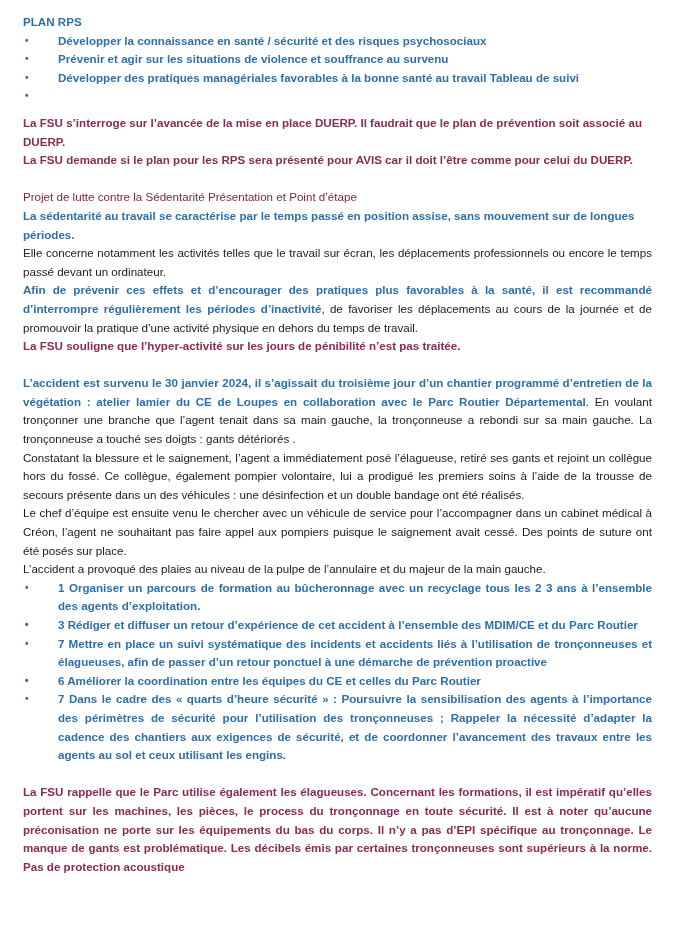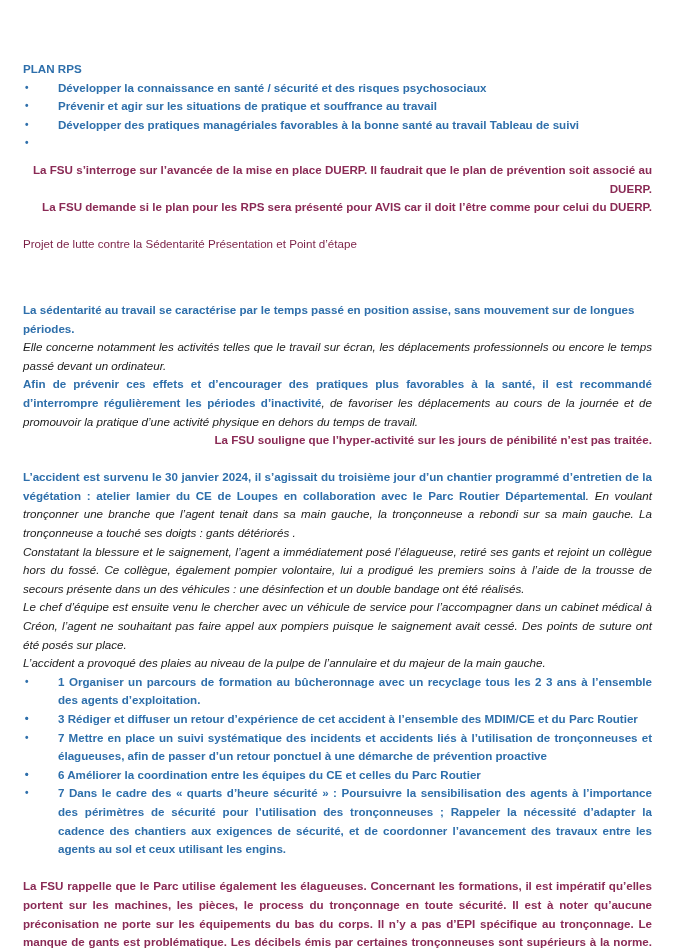--- a/index.html
+++ b/index.html
@@ -3,23 +3,23 @@
 <meta charset="utf-8">
 <style>
   html, body { margin: 0; padding: 0; background: #ffffff; }
   body {
     width: 675px; height: 951px; overflow: hidden; position: relative;
     font-family: "Liberation Sans", sans-serif;
     font-size: 11.6px; color: #1a1a1a;
   }
   .page { position: absolute; left: 23px; top: 13px; width: 629px; }
   .line { line-height: 18.6px; }
-  .blue { color: #2e6fab; font-weight: bold; margin-top: 47px; }
-  .maroon { color: #8a2a55; font-weight: bold; text-align: right; }
-  .black { color: #1a1a1a; font-style: italic; }
+  .blue { color: #2e6fab; font-weight: bold; }
+  .maroon { color: #8a2a55; font-weight: bold; }
+  .black { color: #1a1a1a; }
   .justify { text-align: justify; }
   .heading-u {
     color: #7a1f45; font-weight: normal;
     text-decoration-color: #7a1f45;
     text-underline-offset: 2px; text-decoration-thickness: 1.5px;
   }
   .gap { height: 18.6px; }
   ul.bullets { list-style: none; margin: 0; padding: 0; }
   ul.bullets li {
     position: relative; padding-left: 35px; line-height: 18.6px;
@@ -30,21 +30,21 @@
   ul.pre li { text-align: justify; margin-bottom: 0px; }
 </style>
 </head>
 <body>
 
 <div class="page">
 
   <div class="line blue">PLAN RPS</div>
   <ul class="bullets blue">
     <li><span class="dot">•</span><span>Développer la connaissance en santé / sécurité et des risques psychosociaux</span></li>
-    <li><span class="dot">•</span><span>Prévenir et agir sur les situations de pratique et souffrance au travail</span></li>
+    <li><span class="dot">•</span><span>Prévenir et agir sur les situations de violence et souffrance au survenu</span></li>
     <li><span class="dot">•</span><span>Développer des pratiques managériales favorables à la bonne santé au travail Tableau de suivi</span></li>
     <li><span class="dot">•</span></li>
   </ul>
 
   <div class="gap"></div>
   <div class="gap" style="height:8px"></div>
 
   <div class="line maroon">La FSU s’interroge sur l’avancée de la mise en place DUERP. Il faudrait que le plan de prévention soit associé au DUERP.</div>
   <div class="line maroon">La FSU demande si le plan pour les RPS sera présenté pour AVIS car il doit l’être comme pour celui du DUERP.</div>
 

